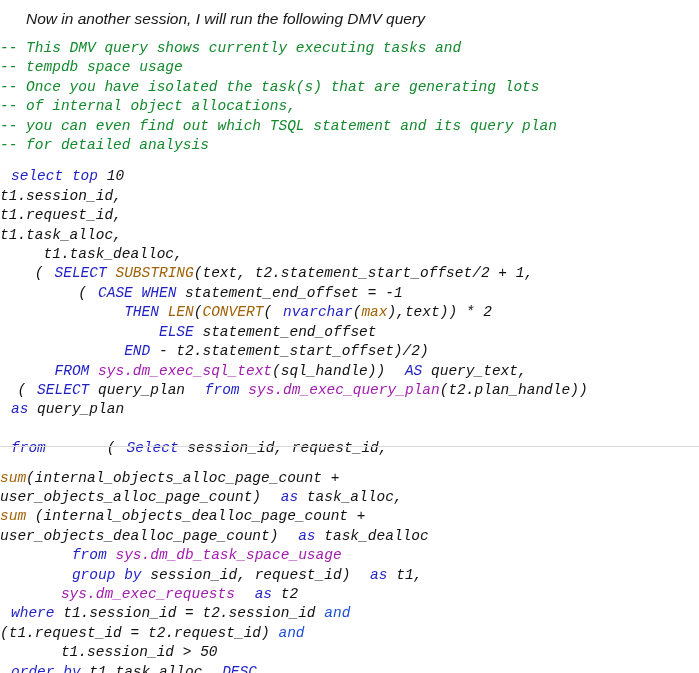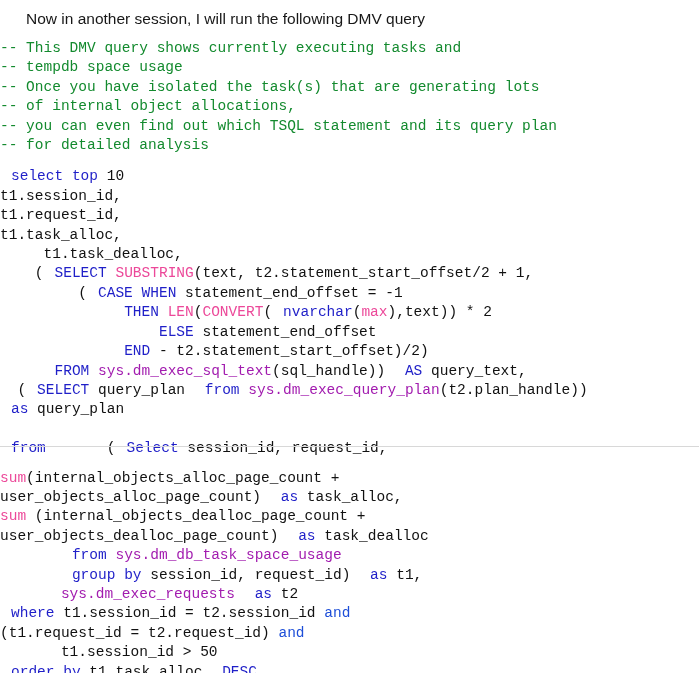--- a/index.html
+++ b/index.html
@@ -12,20 +12,21 @@
     height: 673px;
     overflow: hidden;
     font-family: "Liberation Sans", sans-serif;
     color: #1a1a1a;
   }
   .page {
     position: relative;
     width: 699px;
     height: 673px;
     background: #ffffff;
+    font-style: italic;
   }
   .intro {
     font-family: "Liberation Sans", sans-serif;
     font-size: 15.5px;
     line-height: 20px;
     color: #171717;
     padding: 9px 0 0 26px;
     white-space: pre;
   }
   .code-block {
@@ -36,21 +37,21 @@
     color: #111111;
   }
   .code-block .ln {
     white-space: pre;
     min-height: 19.4px;
   }
   .blank { height: 19.4px; }
   
   .cmt { color: #138a2e; }
   .kw  { color: #1f1fc8; margin-left: 11px; }
-  .fn  { color: #ec4899; }
+  .fn  { color: #a16207; }
   .sys { color: #a21caf; text-align: right; }
   .gry { color: #1d4ed8; }
   .pl  { color: #111111; margin-top: 28px; }
 
   .divider {
     position: absolute;
     left: 0;
     width: 699px;
     height: 0;
     border-top: 1px solid #d8d8d8;

